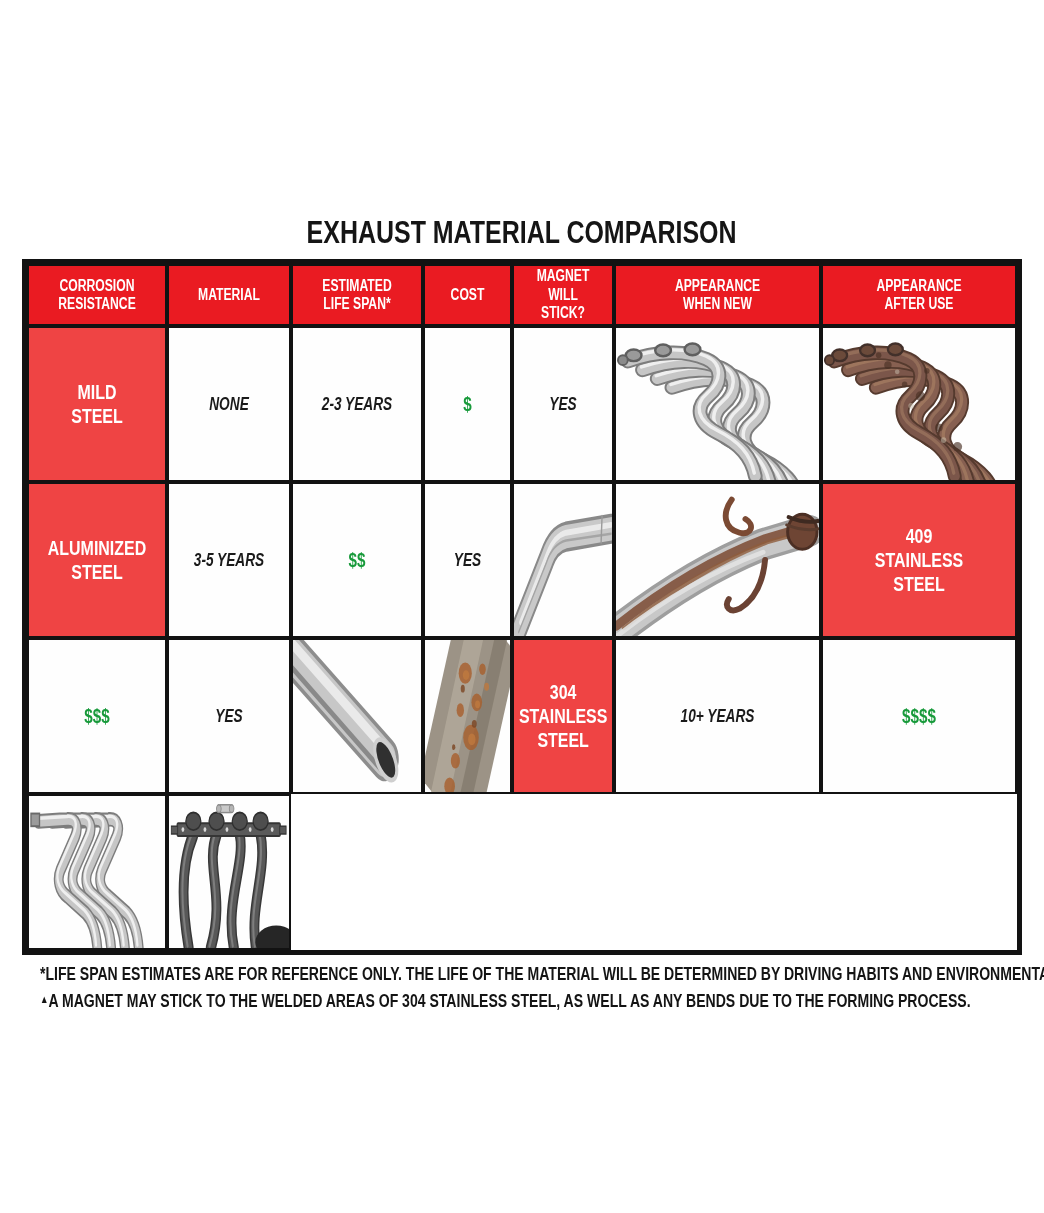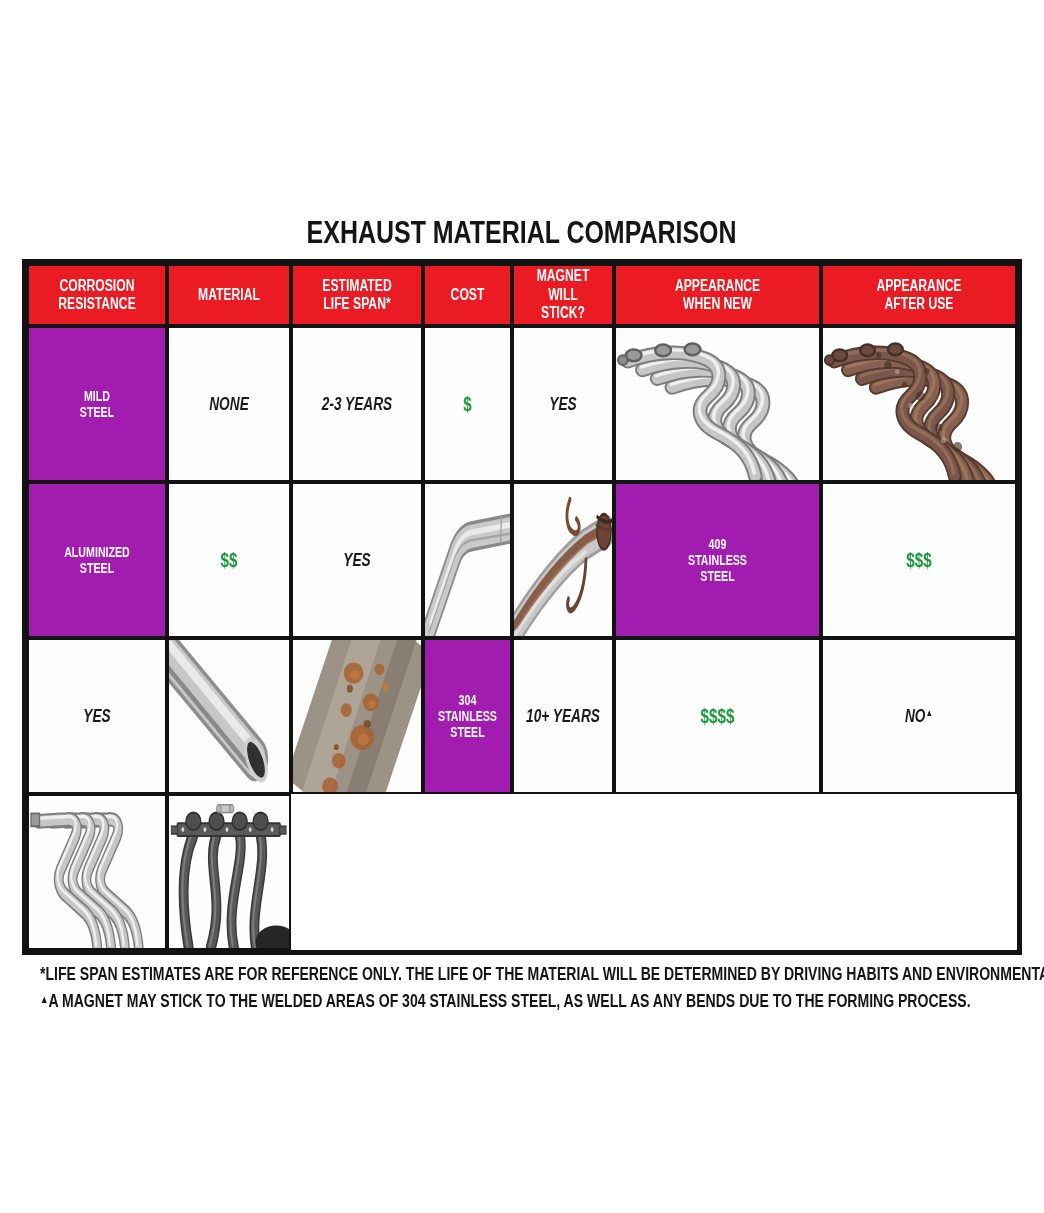--- a/index.html
+++ b/index.html
@@ -19,21 +19,21 @@
     grid-template-rows:62px 156px 156px 156px 156px;
     border:5px solid #121212; background:#ffffff;
   }
   .cell {
     border:2px solid #121212; box-sizing:border-box;
     display:flex; align-items:center; justify-content:center;
     text-align:center; overflow:hidden; background:#fefefe;
   }
   .ct { display:block; width:130%; transform:scaleX(0.76); transform-origin:50% 50%; white-space:pre-line; line-height:1.15; }
   .hcell { background:#ea1b22; color:#ffffff; font-size:16px; font-weight:bold; }
-  .mcell { background:#a21caf; color:#ffffff; font-size:14px; font-weight:bold; }
+  .mcell { background:#ef4444; color:#ffffff; font-size:21px; font-weight:bold; }
   .tcell { color:#1a1a1a; font-size:18px; font-weight:bold;font-style:italic; }
   .cost  { color:#189a3b; font-size:20px; font-weight:bold; }
   .mk    { font-size:10px; vertical-align:6px; }
   .photo { padding:0; }
   .photo svg { display:block; width:100%; height:100%; }
   .footnotes {
     position:absolute; left:40px; top:962px; width:980px;
     color:#141414; font-size:18px; font-weight:bold;
   }
   .fline { transform:scaleX(0.78); transform-origin:0 50%; white-space:nowrap; line-height:25px; }
@@ -162,20 +162,23 @@
           <ellipse cx="48" cy="23" rx="8" ry="6" fill="#6b4a3a" stroke="#42302a" stroke-width="2.5"></ellipse>
           <ellipse cx="78" cy="22" rx="8" ry="6" fill="#6b4a3a" stroke="#42302a" stroke-width="2.5"></ellipse>
           <circle cx="7" cy="33" r="5" fill="#6b4a3a" stroke="#42302a" stroke-width="2"></circle>
         </g>
       </svg>
     </div>
 
     <div class="cell mcell">
         <span class="ct">ALUMINIZED
 STEEL</span>
+      </div>
+    <div class="cell tcell">
+        <span class="ct">3-5 YEARS</span>
       </div>
     <div class="cell cost">
         <span class="ct">$$</span>
       </div>
     <div class="cell tcell">
         <span class="ct"><span>YES</span><sup class="mk"></sup></span>
       </div>
     <div class="cell photo">
       <svg viewBox="0 0 207 156" preserveAspectRatio="none">
         <g fill="none" stroke-linecap="round">
@@ -259,23 +262,20 @@
     <div class="cell mcell">
         <span class="ct">304
 STAINLESS
 STEEL</span>
       </div>
     <div class="cell tcell">
         <span class="ct">10+ YEARS</span>
       </div>
     <div class="cell cost">
         <span class="ct">$$$$</span>
-      </div>
-    <div class="cell tcell">
-        <span class="ct"><span>NO</span><sup class="mk">▲</sup></span>
       </div>
     <div class="cell photo">
       <svg viewBox="0 0 207 156" preserveAspectRatio="none">
         <g fill="none" stroke-linecap="round">
           <g transform="translate(63,0)">
               <path d="M14,26 L58,24 C72,23 76,32 70,42 L48,76 C42,86 46,97 58,103 L86,120 C96,127 102,138 104,156" stroke="#7d7d7d" stroke-width="15"></path>
               <path d="M14,26 L58,24 C72,23 76,32 70,42 L48,76 C42,86 46,97 58,103 L86,120 C96,127 102,138 104,156" stroke="#c6c6c6" stroke-width="11"></path>
               <path d="M14,23 L58,21 C72,20 74,29 68,39 L46,73 C40,83 44,94 56,100 L84,117 C94,124 100,135 102,153" stroke="#efefef" stroke-width="3.5"></path>
             </g>
           <g transform="translate(42,0)">

